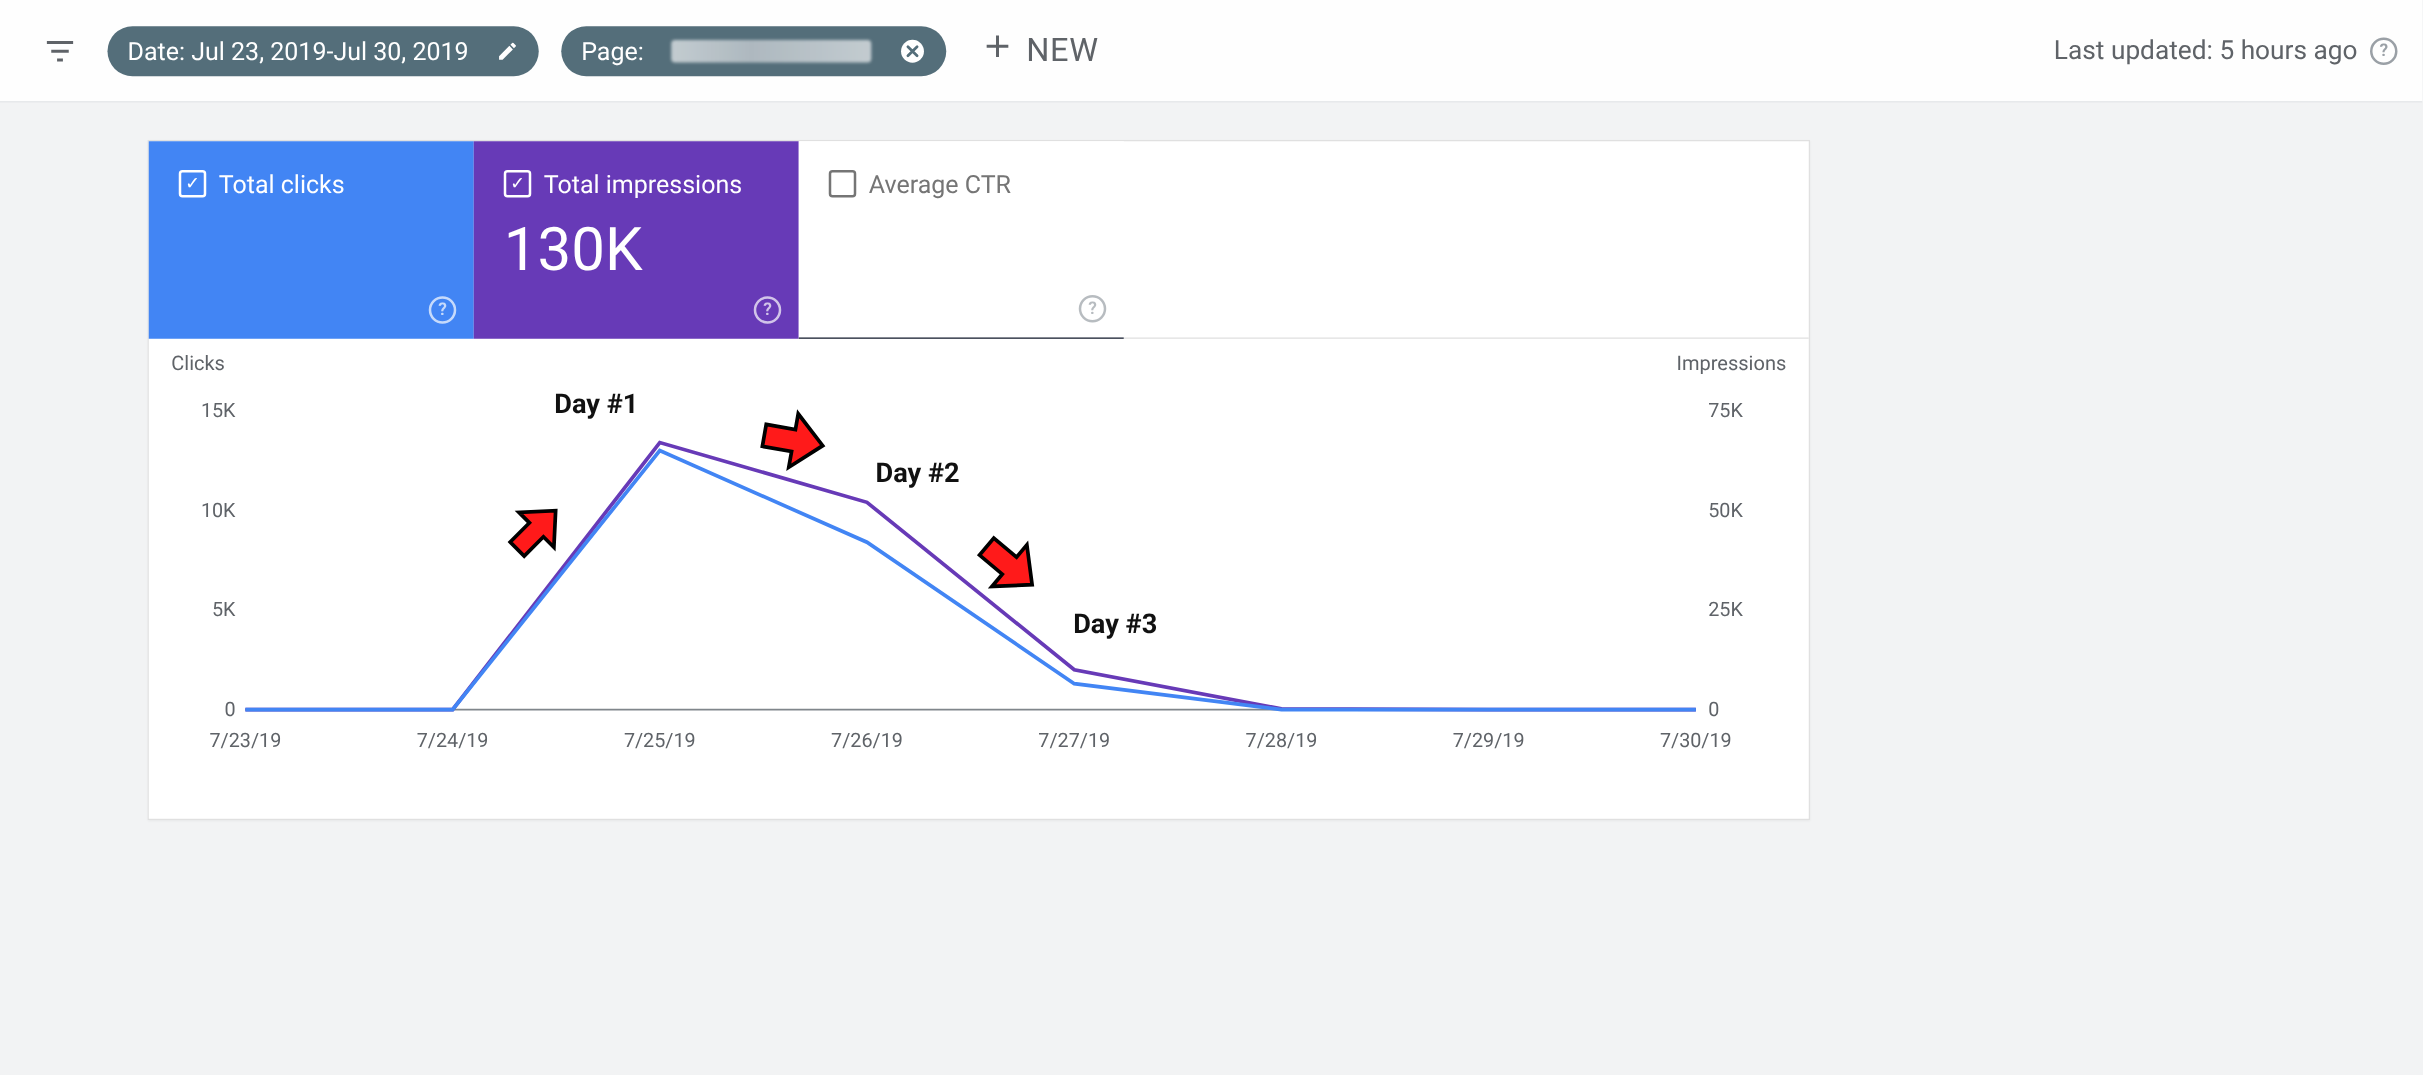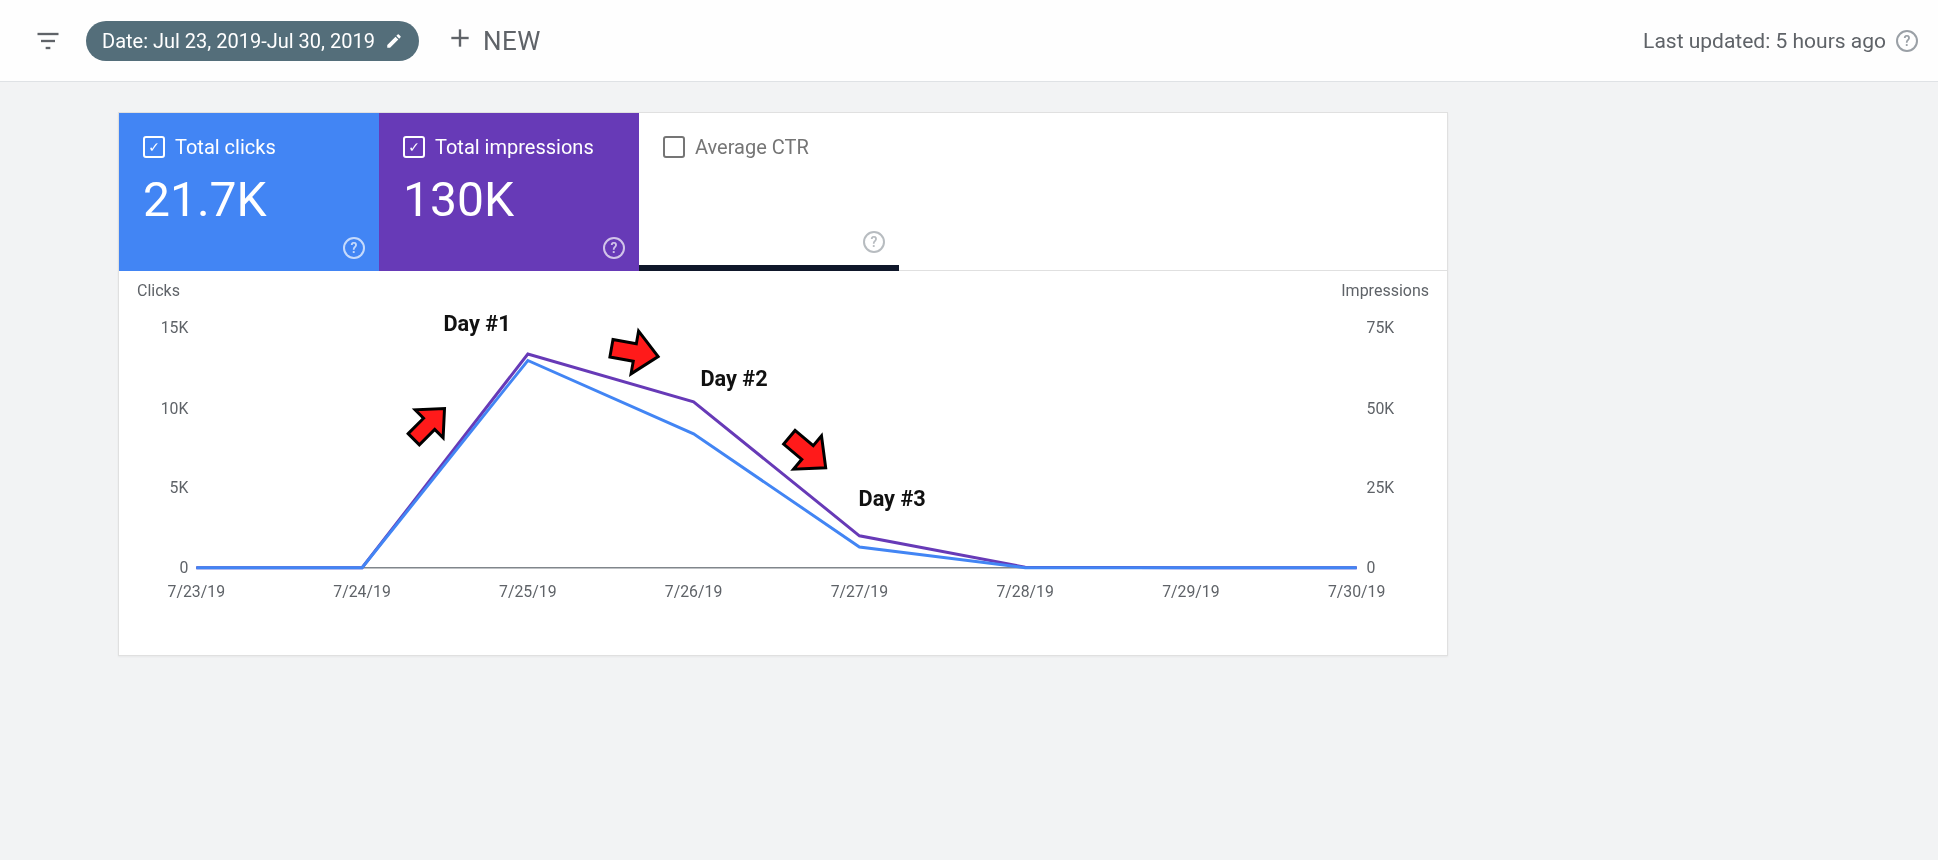--- a/index.html
+++ b/index.html
@@ -28,21 +28,21 @@
   }
   .filter-chip {
     display: inline-flex;
     align-items: center;
     background: #546e7a;
     color: #fff;
     border-radius: 22px;
     height: 40px;
     padding: 0 16px;
     font-size: 20px;
-    gap: 10px;
+    gap: 22px;
     cursor: pointer;
   }
   .filter-chip .label { white-space: nowrap; }
   .filter-chip .blurred {
     display: inline-block;
     width: 160px; height: 18px;
     background: linear-gradient(90deg,#cfd6da 0%,#b8c1c7 40%,#cfd6da 100%);
     border-radius: 3px;
     filter: blur(1.2px);
     opacity: .9;
@@ -95,21 +95,21 @@
   }
   .metric-tile {
     width: 260px;
     padding: 22px 24px 14px 24px;
     position: relative;
     color: #fff;
     cursor: pointer;
   }
   .metric-tile.clicks { background: #4285f4; }
   .metric-tile.impr   { background: #673ab7; }
-  .metric-tile.ctr    { background: #fff; color: #757575; border-bottom: 6px solid #0f172a; }
+  .metric-tile.ctr    { background: #fff; color: #757575; border-bottom: 1px solid #0f172a; }
   .metric-gap { flex: 1; border-bottom: 1px solid #e0e0e0; }
   .metric-head {
     display: flex; align-items: center; gap: 10px;
     font-size: 20px;
   }
   .metric-check {
     width: 22px; height: 22px;
     border: 2px solid currentColor;
     border-radius: 3px;
     display:flex;align-items:center;justify-content:center;
@@ -178,20 +178,30 @@
 
   <div class="filter-chip">
     <span class="label">Date: Jul 23, 2019-Jul 30, 2019</span>
     <span class="chip-icon">
       <svg width="18" height="18" viewBox="0 0 24 24" fill="#fff">
           <path d="M3 17.25V21h3.75l11-11-3.75-3.75-11 11zM20.7 7.04a1 1 0 0 0 0-1.41l-2.34-2.34a1 1 0 0 0-1.41 0l-1.83 1.83 3.75 3.75 1.83-1.83z"></path>
         </svg>
     </span>
   </div>
 
+  <div class="filter-chip">
+    <span class="label">Page:</span>
+    <span class="blurred"></span>
+    <span class="chip-icon">
+      <svg width="22" height="22" viewBox="0 0 24 24">
+          <circle cx="12" cy="12" r="10" fill="#fff"></circle>
+          <path d="M8 8l8 8M16 8l-8 8" stroke="#546e7a" stroke-width="2.4" stroke-linecap="round"></path>
+        </svg>
+    </span>
+  </div>
 
   <div class="new-btn">
     <span>
       <svg width="26" height="26" viewBox="0 0 24 24" stroke="#5f6368" stroke-width="2.2">
           <line x1="12" y1="4" x2="12" y2="20"></line>
           <line x1="4" y1="12" x2="20" y2="12"></line>
         </svg>
     </span>
     <span>NEW</span>
   </div>
@@ -206,21 +216,20 @@
 
 <div class="card-wrap">
   <div class="card">
     <div class="metric-row">
 
       <div class="metric-tile clicks">
         <div class="metric-head">
           <span class="metric-check">✓</span>
           <span>Total clicks</span>
         </div>
-        <div class="metric-value">21.7K</div>
         <span class="tile-help help-circle" style="border-color:#fff;color:#fff">?</span>
       </div>
 
       <div class="metric-tile impr">
         <div class="metric-head">
           <span class="metric-check">✓</span>
           <span>Total impressions</span>
         </div>
         <div class="metric-value">130K</div>
         <span class="tile-help help-circle" style="border-color:#fff;color:#fff">?</span>

